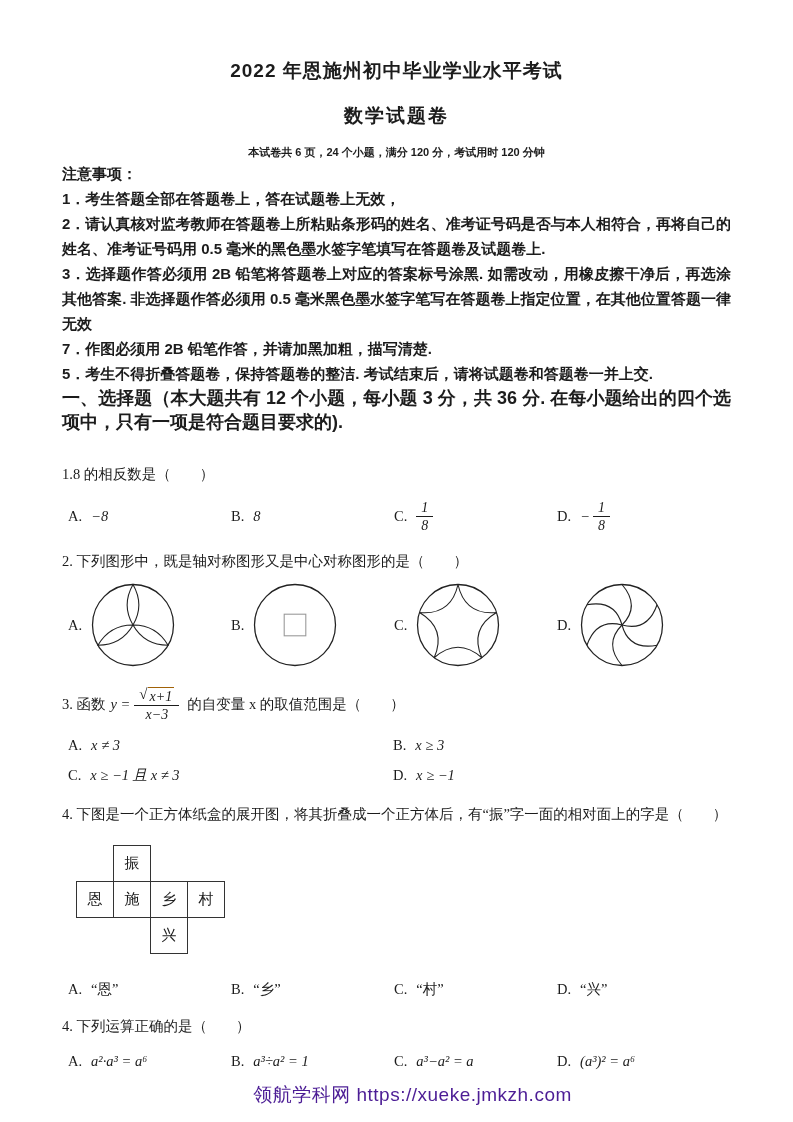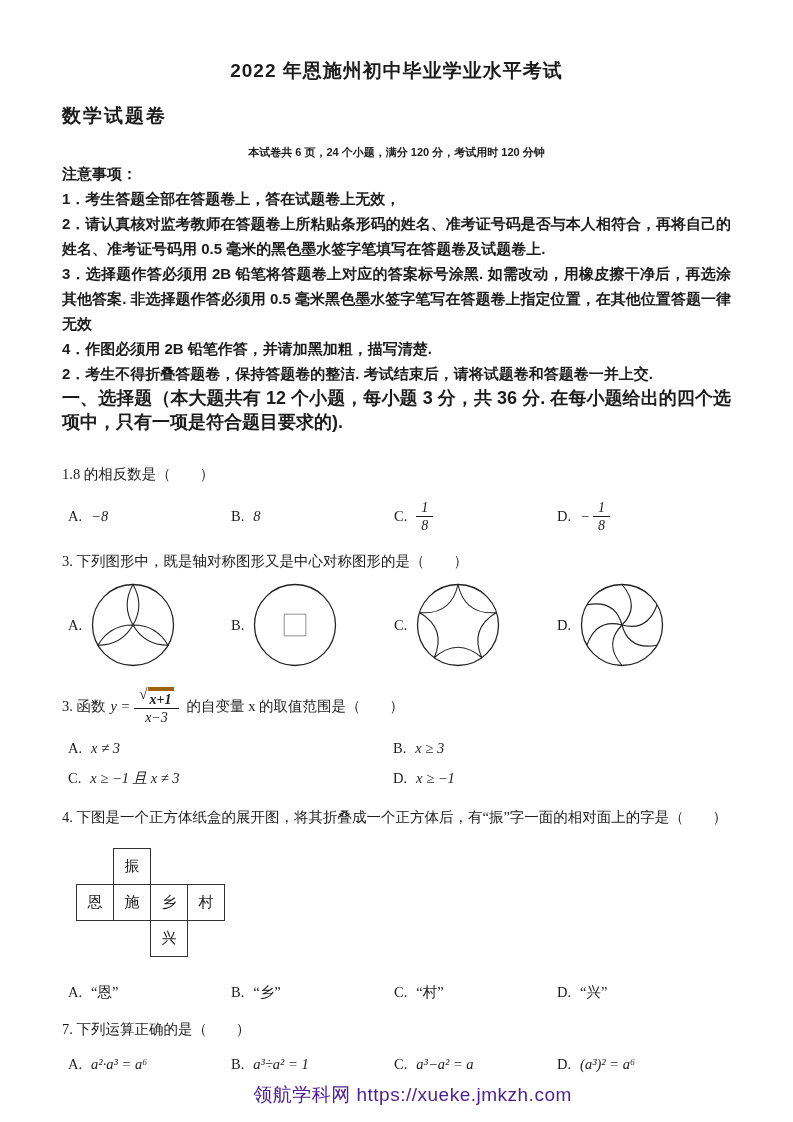--- a/index.html
+++ b/index.html
@@ -16,20 +16,21 @@
   }
   
   .title1 {
     text-align: center;
     font-family: "Liberation Sans", sans-serif;
     font-weight: bold;
     font-size: 19px;
     letter-spacing: 1px;
   }
   .title2 {
+    text-align: center;
     font-family: "Liberation Sans", sans-serif;
     font-weight: bold;
     font-size: 19px;
     margin-top: 19px;
     letter-spacing: 2px;
   }
   .info-line {
     text-align: center;
     font-family: "Liberation Sans", sans-serif;
     font-weight: bold;
@@ -76,21 +77,21 @@
     flex-direction: column;
     align-items: center;
     vertical-align: middle;
     font-size: 14px;
     line-height: 17px;
   }
   .frac .num { padding: 0 5px; border-bottom: 1px solid #1c1c1c; text-align: center; }
   .frac .den { padding: 0 5px; text-align: center; }
   .sqrt-wrap { display: inline-flex; align-items: flex-start; }
   .sqrt-sign { font-style: normal; font-size: 15px; line-height: 15px; }
-  .sqrt-body { border-top: 4px solid #a16207; padding: 0 2px; font-weight: bold; }
+  .sqrt-body { border-top: 1px solid #a16207; padding: 0 2px; }
   
   .fig-row {
     display: flex;
     align-items: center;
     padding-left: 6px;
     margin-top: 8px;
   }
   .fig-row .fig-cell { width: 163px; display: flex; align-items: center; }
   .fig-cell .lbl { font-size: 14.5px; margin-right: 6px; }
   
@@ -147,22 +148,22 @@
 
   <div class="title1">2022 年恩施州初中毕业学业水平考试</div>
   <div class="title2">数学试题卷</div>
   <div class="info-line">本试卷共 6 页，24 个小题，满分 120 分，考试用时 120 分钟</div>
 
   <div class="notices">
     <p>注意事项：</p>
     <p>1．考生答题全部在答题卷上，答在试题卷上无效，</p>
     <p>2．请认真核对监考教师在答题卷上所粘贴条形码的姓名、准考证号码是否与本人相符合，再将自己的姓名、准考证号码用 0.5 毫米的黑色墨水签字笔填写在答题卷及试题卷上.</p>
     <p>3．选择题作答必须用 2B 铅笔将答题卷上对应的答案标号涂黑. 如需改动，用橡皮擦干净后，再选涂其他答案. 非选择题作答必须用 0.5 毫米黑色墨水签字笔写在答题卷上指定位置，在其他位置答题一律无效</p>
-    <p>4．作图必须用 2B 铅笔作答，并请加黑加粗，描写清楚.</p>
-    <p>2．考生不得折叠答题卷，保持答题卷的整洁. 考试结束后，请将试题卷和答题卷一并上交.</p>
+    <p>7．作图必须用 2B 铅笔作答，并请加黑加粗，描写清楚.</p>
+    <p>5．考生不得折叠答题卷，保持答题卷的整洁. 考试结束后，请将试题卷和答题卷一并上交.</p>
   </div>
 
   <div class="section-heading">一、选择题（本大题共有 12 个小题，每小题 3 分，共 36 分. 在每小题给出的四个选项中，只有一项是符合题目要求的).</div>
 
   <div class="q-stem" style="margin-top:29px;">1.8 的相反数是（　　）</div>
   <div class="opt-row" style="margin-top:14px;">
     <div class="opt">
       <span class="lbl">A.</span>
       <span class="math">−8</span>
     </div>
@@ -180,21 +181,21 @@
     <div class="opt">
       <span class="lbl">D.</span>
       <span class="math" style="margin-right:3px;">−</span>
       <span class="frac math">
         <span class="num">1</span>
         <span class="den">8</span>
       </span>
     </div>
   </div>
 
-  <div class="q-stem" style="margin-top:16px;">3. 下列图形中，既是轴对称图形又是中心对称图形的是（　　）</div>
+  <div class="q-stem" style="margin-top:16px;">2. 下列图形中，既是轴对称图形又是中心对称图形的是（　　）</div>
   <div class="fig-row">
     <div class="fig-cell">
       <span class="lbl">A.</span>
       <svg class="figure" width="90" height="90" viewBox="-50 -50 100 100">
         <circle cx="0" cy="0" r="45" fill="none" stroke="#222" stroke-width="1.4"></circle>
         <path d="M0 0 Q-13 -22 0 -45 Q13 -22 0 0 Z" fill="none" stroke="#222" stroke-width="1.2"></path>
         <path d="M0 0 Q-13 -22 0 -45 Q13 -22 0 0 Z" fill="none" stroke="#222" stroke-width="1.2" transform="rotate(120)"></path>
         <path d="M0 0 Q-13 -22 0 -45 Q13 -22 0 0 Z" fill="none" stroke="#222" stroke-width="1.2" transform="rotate(240)"></path>
       </svg>
     </div>
@@ -294,21 +295,21 @@
     <div class="opt">
       <span class="lbl">C.</span>
       <span>“村”</span>
     </div>
     <div class="opt">
       <span class="lbl">D.</span>
       <span>“兴”</span>
     </div>
   </div>
 
-  <div class="q-stem" style="margin-top:16px;">7. 下列运算正确的是（　　）</div>
+  <div class="q-stem" style="margin-top:16px;">4. 下列运算正确的是（　　）</div>
   <div class="opt-row" style="margin-top:16px;">
     <div class="opt">
       <span class="lbl">A.</span>
       <span class="math">a²·a³ = a⁶</span>
     </div>
     <div class="opt">
       <span class="lbl">B.</span>
       <span class="math">a³÷a² = 1</span>
     </div>
     <div class="opt">

